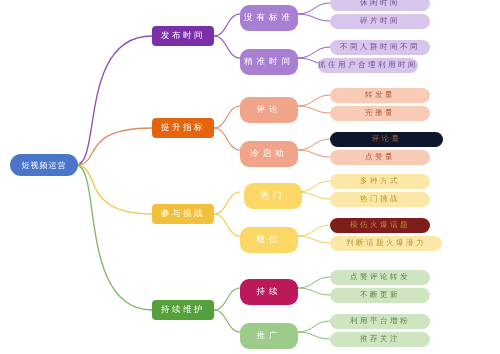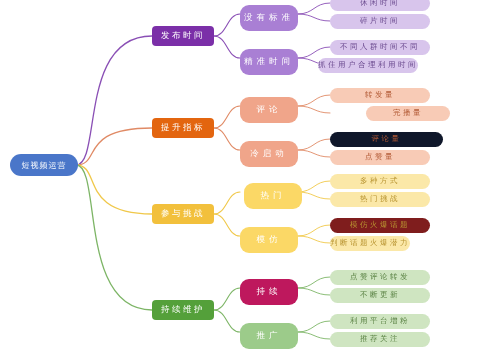--- a/index.html
+++ b/index.html
@@ -94,31 +94,31 @@
       <div class="node n-l1" style="left: 152px; top: 26px; width: 62px; background: rgb(123, 47, 168); color: rgb(255, 255, 255);">发布时间</div>
       <div class="node n-l2" style="left: 240px; top: 5px; width: 58px; background: rgb(169, 127, 212); color: rgb(255, 255, 255);">没有标准</div>
       <div class="node n-l3" style="left: 330px; top: -4.5px; width: 100px; background: rgb(216, 197, 236); color: rgb(107, 74, 143);">休闲时间</div>
       <div class="node n-l3" style="left: 330px; top: 13.5px; width: 100px; background: rgb(216, 197, 236); color: rgb(107, 74, 143);">碎片时间</div>
       <div class="node n-l2" style="left: 240px; top: 49px; width: 58px; background: rgb(169, 127, 212); color: rgb(255, 255, 255);">精准时间</div>
       <div class="node n-l3" style="left: 330px; top: 39.5px; width: 100px; background: rgb(216, 197, 236); color: rgb(107, 74, 143);">不同人群时间不同</div>
       <div class="node n-l3" style="left: 318px; top: 57.5px; width: 100px; background: rgb(216, 197, 236); color: rgb(107, 74, 143);">抓住用户合理利用时间</div>
       <div class="node n-l1" style="left: 152px; top: 118px; width: 62px; background: rgb(227, 101, 15); color: rgb(255, 255, 255);">提升指标</div>
       <div class="node n-l2" style="left: 240px; top: 97px; width: 58px; background: rgb(240, 165, 138); color: rgb(255, 255, 255);">评论</div>
       <div class="node n-l3" style="left: 330px; top: 87.5px; width: 100px; background: rgb(248, 203, 182); color: rgb(178, 90, 53);">转发量</div>
-      <div class="node n-l3" style="left: 330px; top: 105.5px; width: 84px; background: rgb(248, 203, 182); color: rgb(178, 90, 53); margin-left: 36px;">完播量</div>
+      <div class="node n-l3" style="left: 330px; top: 105.5px; width: 100px; background: rgb(248, 203, 182); color: rgb(178, 90, 53);">完播量</div>
       <div class="node n-l2" style="left: 240px; top: 141px; width: 58px; background: rgb(240, 165, 138); color: rgb(255, 255, 255);">冷启动</div>
       <div class="node n-l3" style="left: 330px; top: 131.5px; width: 113px; background: #0f172a; color: rgb(178, 90, 53);">评论量</div>
       <div class="node n-l3" style="left: 330px; top: 149.5px; width: 100px; background: rgb(248, 203, 182); color: rgb(178, 90, 53);">点赞量</div>
       <div class="node n-l1" style="left: 152px; top: 204px; width: 62px; background: rgb(242, 192, 60); color: rgb(255, 255, 255);">参与挑战</div>
       <div class="node n-l2" style="left: 244px; top: 183px; width: 58px; background: rgb(251, 216, 102); color: rgb(255, 255, 255);">热门</div>
       <div class="node n-l3" style="left: 330px; top: 173.5px; width: 100px; background: rgb(251, 232, 168); color: rgb(184, 148, 49);">多种方式</div>
       <div class="node n-l3" style="left: 330px; top: 191.5px; width: 100px; background: rgb(251, 232, 168); color: rgb(184, 148, 49);">热门挑战</div>
       <div class="node n-l2" style="left: 240px; top: 227px; width: 58px; background: rgb(251, 216, 102); color: rgb(255, 255, 255);">模仿</div>
       <div class="node n-l3" style="left: 330px; top: 217.5px; width: 100px; background: #7f1d1d; color: rgb(184, 148, 49);">模仿火爆话题</div>
-      <div class="node n-l3" style="left: 330px; top: 235.5px; width: 80px; background: rgb(251, 232, 168); color: rgb(184, 148, 49);">判断话题火爆潜力</div>
+      <div class="node n-l3" style="left: 330px; top: 235.5px; width: 112px; background: rgb(251, 232, 168); color: rgb(184, 148, 49);">判断话题火爆潜力</div>
       <div class="node n-l1" style="left: 152px; top: 300px; width: 62px; background: rgb(84, 160, 58); color: rgb(255, 255, 255);">持续维护</div>
       <div class="node n-l2" style="left: 240px; top: 279px; width: 58px; background: #be185d; color: rgb(255, 255, 255);">持续</div>
       <div class="node n-l3" style="left: 330px; top: 269.5px; width: 100px; background: rgb(207, 229, 193); color: rgb(90, 130, 68);">点赞评论转发</div>
       <div class="node n-l3" style="left: 330px; top: 287.5px; width: 100px; background: rgb(207, 229, 193); color: rgb(90, 130, 68);">不断更新</div>
       <div class="node n-l2" style="left: 240px; top: 323px; width: 58px; background: rgb(156, 203, 138); color: rgb(255, 255, 255);">推广</div>
       <div class="node n-l3" style="left: 330px; top: 313.5px; width: 100px; background: rgb(207, 229, 193); color: rgb(90, 130, 68);">利用平台增粉</div>
       <div class="node n-l3" style="left: 330px; top: 331.5px; width: 100px; background: rgb(207, 229, 193); color: rgb(90, 130, 68);">推荐关注</div>
     </div>
 </div>
 

